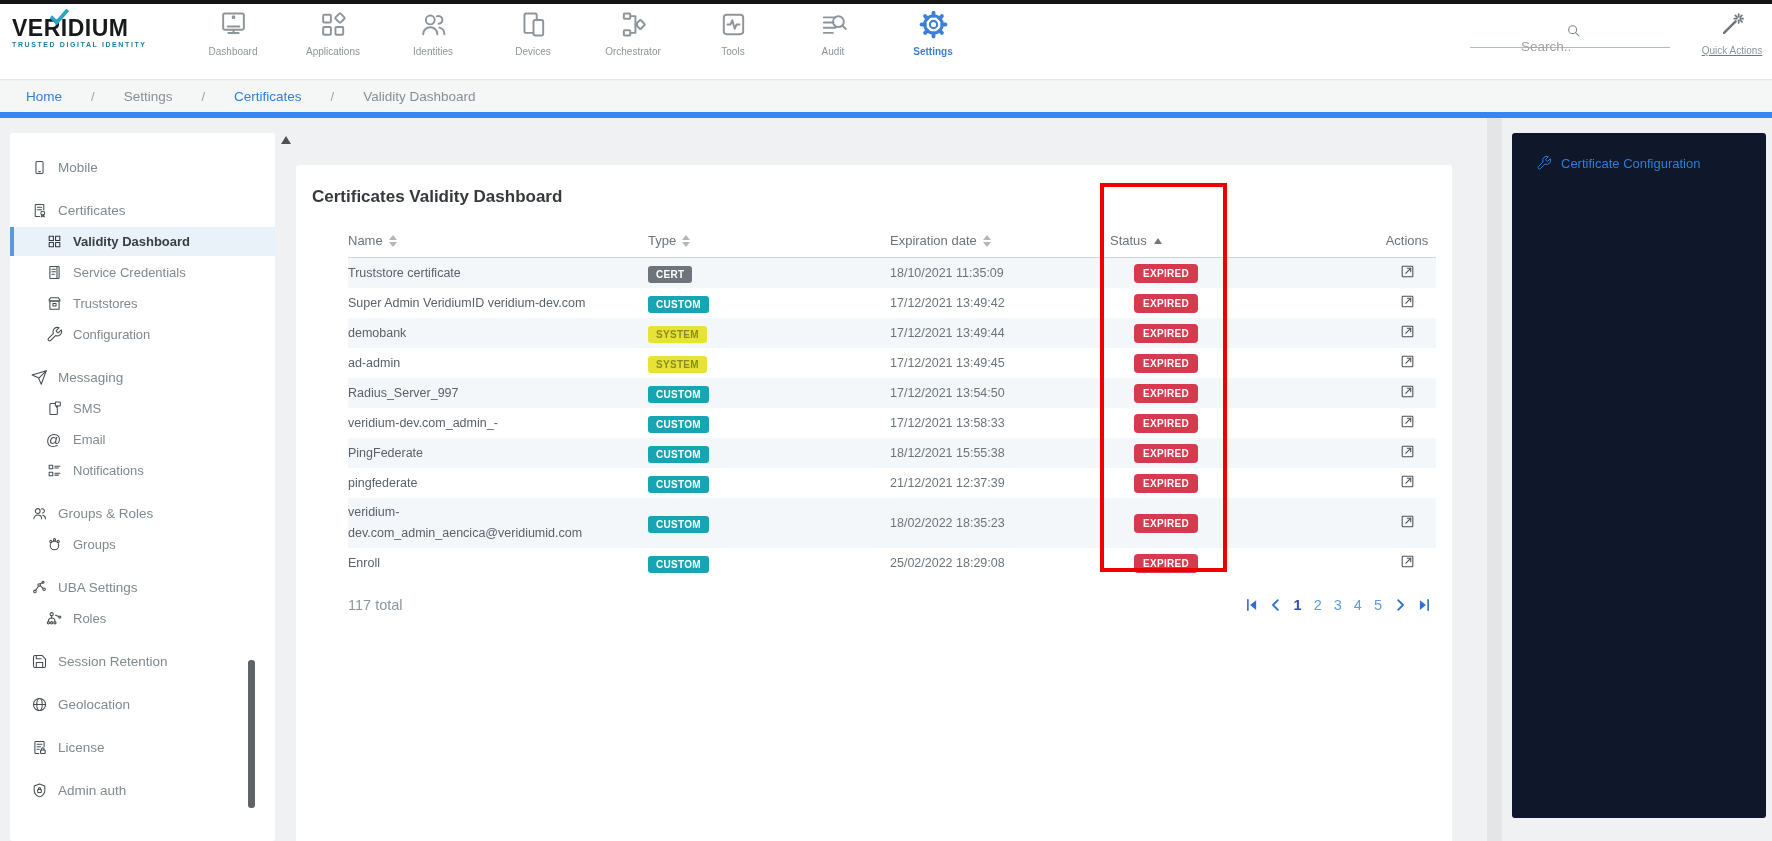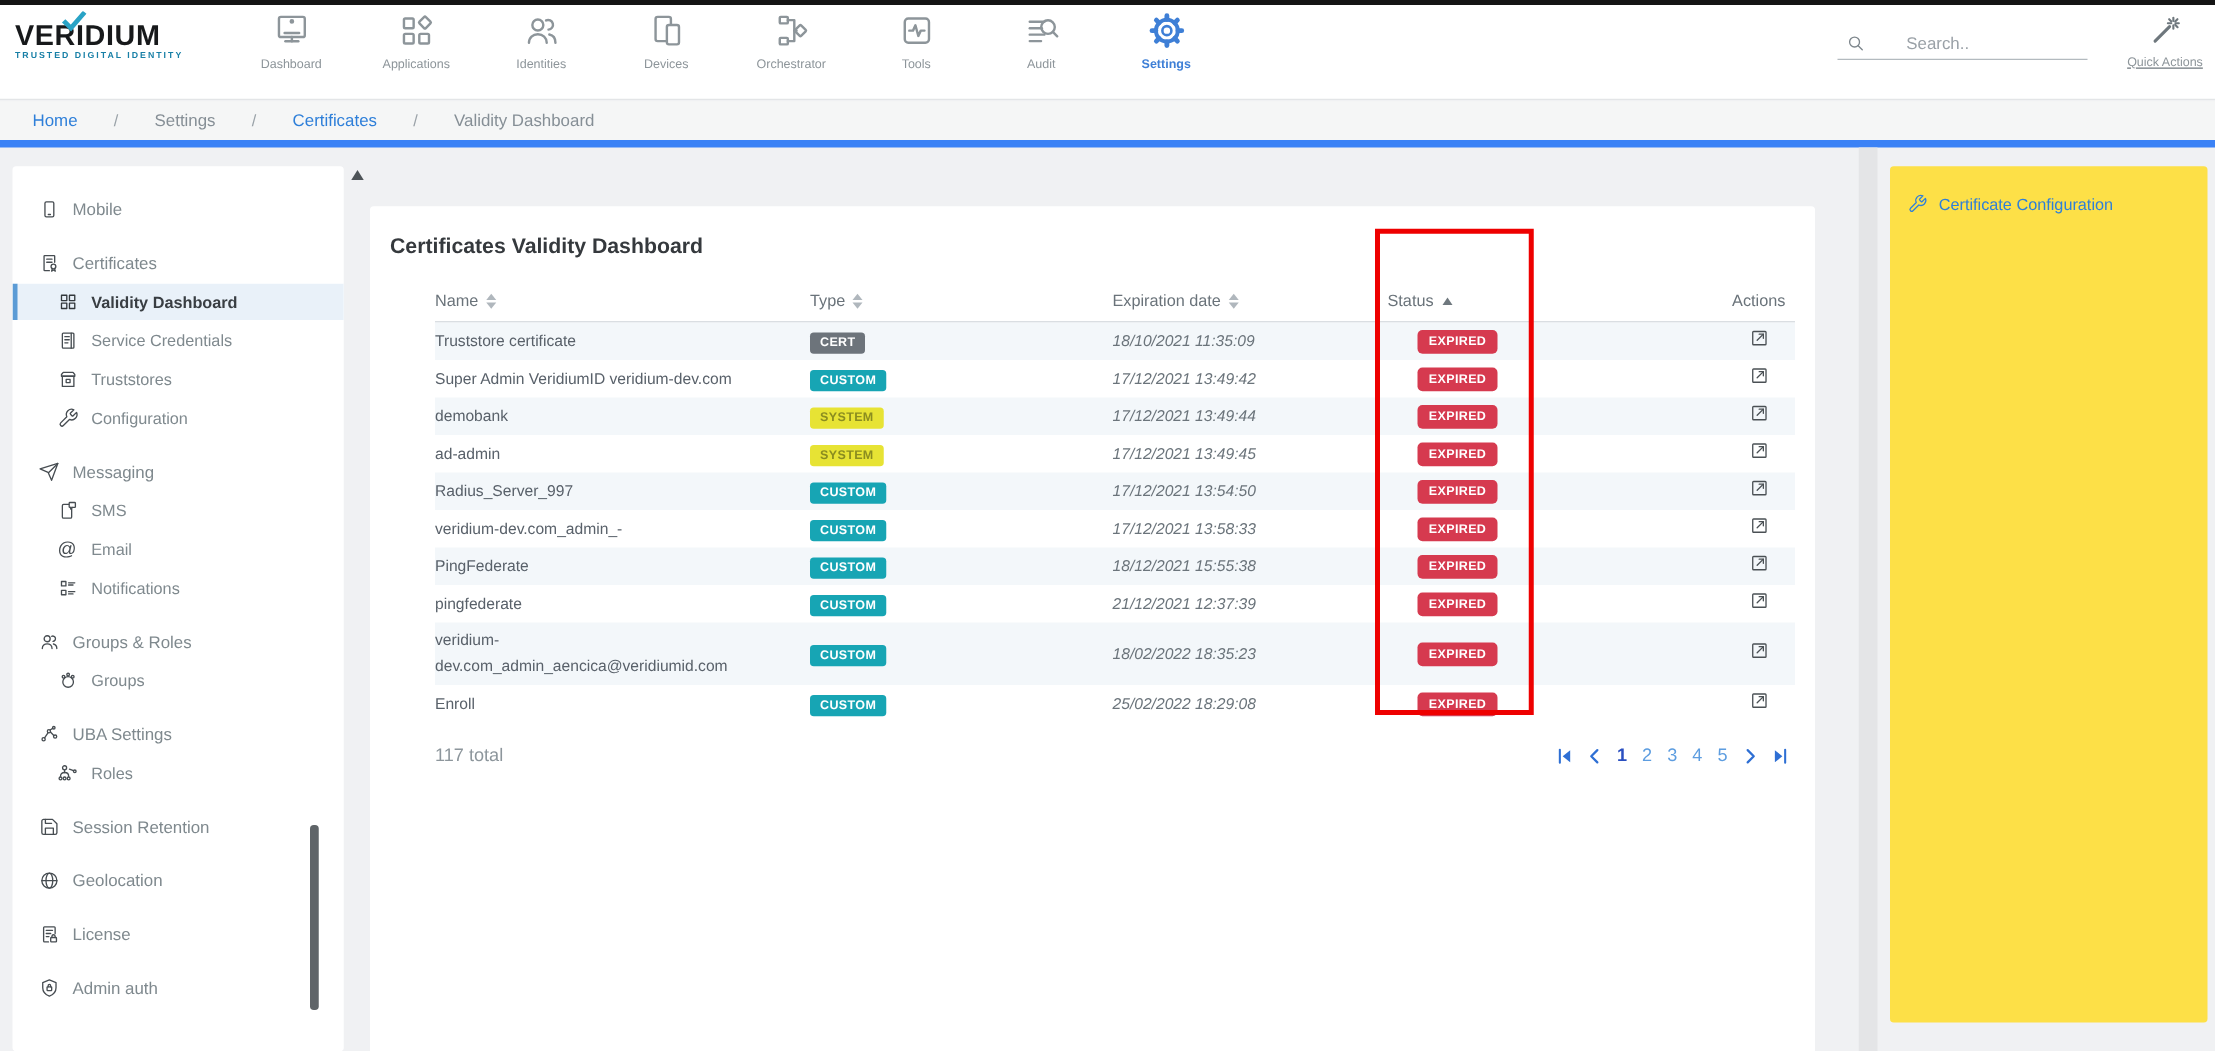--- a/index.html
+++ b/index.html
@@ -13,39 +13,39 @@
   .logo { position:absolute; left:12px; top:16px; width:170px; }
   .logo-word { font-size:23px; font-weight:700; letter-spacing:0.5px; color:#17191b; position:relative; line-height:24px; }
   .logo-check { position:absolute; left:36px; top:-7px; width:22px; height:18px; }
   .logo-tag { font-size:7px; font-weight:700; letter-spacing:1.6px; color:#177fa6; margin-top:1px; }
   .topnav { position:absolute; left:188px; top:9px; display:flex; }
   .nav-item { width:90px; margin-right:10px; display:flex; flex-direction:column; align-items:center; color:#8d959a; cursor:pointer; }
   .nav-item .nicon { width:31px; height:31px; }
   .nav-item .nlabel { font-size:10px; margin-top:6px; }
   .nav-item.active { color:#3e7fd6; }
   .nav-item.active .nlabel { font-weight:700; }
-  .searchbox { position:absolute; left:1470px; top:22px; width:200px; height:26px; border-bottom:1px solid #b3babf; display:flex; align-items:center; }
+  .searchbox { position:absolute; left:1470px; top:22px; width:200px; height:26px; border-bottom:1px solid #b3babf; display:flex; align-items:center;flex-direction:column; }
   .searchbox .sicon { width:17px; height:17px; color:#7d868c; margin-left:6px; }
   .searchbox input { border:none; outline:none; background:transparent; font-family:inherit; font-size:13.5px; color:#4a5156; margin-left:32px; width:130px; }
   .searchbox input::placeholder { color:#9aa1a7; }
   .quick-actions { position:absolute; left:1700px; top:11px; width:64px; display:flex; flex-direction:column; align-items:center; color:#6e777d; cursor:pointer;text-decoration:underline; }
   .quick-actions .qicon { width:27px; height:27px; }
   .quick-actions .qlabel { font-size:10px; margin-top:7px; color:#8d959a; white-space:nowrap; }
 
   
   .crumbbar { position:absolute; left:0; top:81px; width:100%; height:37px; background:#f5f6f6; border-bottom:6px solid #3b82f6; display:flex; align-items:center; padding-left:26px;gap:20px; }
   .crumb { font-size:13.5px; }
   .crumb.link { color:#2e7fd9; cursor:pointer; }
   .crumb.plain { color:#868f96; }
   .crumb-sep { color:#9aa2a8; font-size:13px; margin:0 9px; }
 
   
   .sidebar-card { position:absolute; left:10px; top:133px; width:265px; height:708px; background:#ffffff; border-radius:3px; padding:6px 0 0 0; overflow:hidden; }
   .main-card { position:absolute; left:296px; top:133px; width:1156px; height:688px; background:#ffffff; border-radius:3px;margin-top:32px; }
-  .right-card { position:absolute; left:1512px; top:133px; width:254px; height:685px; background:#fde047; border-radius:3px; padding:22px 14px; }
+  .right-card { position:absolute; left:1512px; top:133px; width:254px; height:685px; background:#0f172a; border-radius:3px; padding:22px 24px; }
 
   
   .sb-item { display:flex; align-items:center; height:29px; color:#7f898e; font-size:13.5px; cursor:pointer; position:relative; }
   .sb-item.lvl1 { margin-top:14px; padding-left:21px; }
   .sb-item.lvl2 { margin-top:2px; padding-left:36px; font-size:13px; }
   .sb-item .sb-icon { width:17px; height:17px; color:#474d52; margin-right:10px; flex:0 0 17px; }
   .sb-item.selected { background:#e9f1f9; color:#393e43; font-weight:700; }
   .sb-item.selected::before { content:""; position:absolute; left:0; top:0; bottom:0; width:4px; background:#5b9bd5; }
   .sb-item.selected .sb-icon { color:#33383c; }
   .sb-glyph { font-size:15px; line-height:17px; width:17px; text-align:center; }
@@ -60,21 +60,21 @@
   .th { font-size:13px; color:#6a737a; display:flex; align-items:center; cursor:pointer; }
   .th.c-actions { justify-content:center; }
   .sorts { display:flex; flex-direction:column; margin-left:6px; }
   .tri-up { width:0; height:0; border-left:4px solid transparent; border-right:4px solid transparent; border-bottom:5px solid #b0b7bd; }
   .tri-dn { width:0; height:0; border-left:4px solid transparent; border-right:4px solid transparent; border-top:5px solid #b0b7bd; margin-top:2px; }
   .tri-asc { width:0; height:0; border-left:4.5px solid transparent; border-right:4.5px solid transparent; border-bottom:6px solid #6f787e; margin-left:7px; }
   .trow { min-height:30px; padding:4px 0; }
   .trow:nth-child(odd) { background:#f3f7fa; }
   .cell-name { font-size:12.5px; color:#59616a; line-height:21px; padding-right:40px; overflow-wrap:break-word; }
   .badge { display:inline-block; font-size:10px; font-weight:700; padding:3px 8px; border-radius:3px; letter-spacing:0.3px; }
-  .cell-date { font-size:12.5px; color:#6b747b;font-style:italic; }
+  .cell-date { font-size:12.5px; color:#6b747b; }
   .status-badge { display:inline-block; font-size:10px; font-weight:700; padding:4px 9px; border-radius:4px; margin-left:24px; letter-spacing:0.3px; }
   .cell-action { text-align:center; }
   .action-icon { width:17px; height:17px; color:#4a5054; cursor:pointer; display:inline-block; }
   .tfoot { display:flex; justify-content:space-between; align-items:center; margin-top:18px; }
   .total { font-size:14.5px; color:#8d969c; }
   .pager { display:flex; align-items:center; }
   .pg-btn { width:18px; height:18px; color:#2e6fd4; cursor:pointer; margin:0 3px; }
   .pg-num { font-size:14.5px; color:#5d9de0; margin:0 6px; cursor:pointer; }
   .pg-num.current { color:#2a4fc0; font-weight:700; }
 

